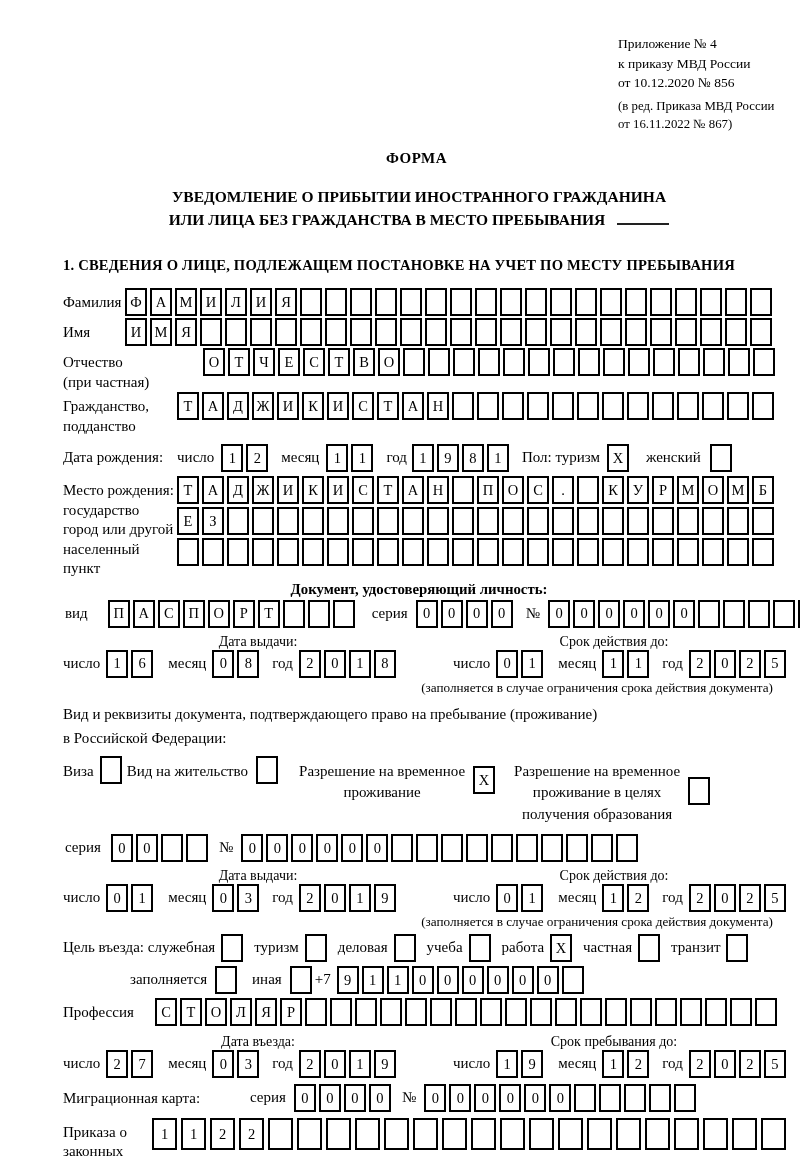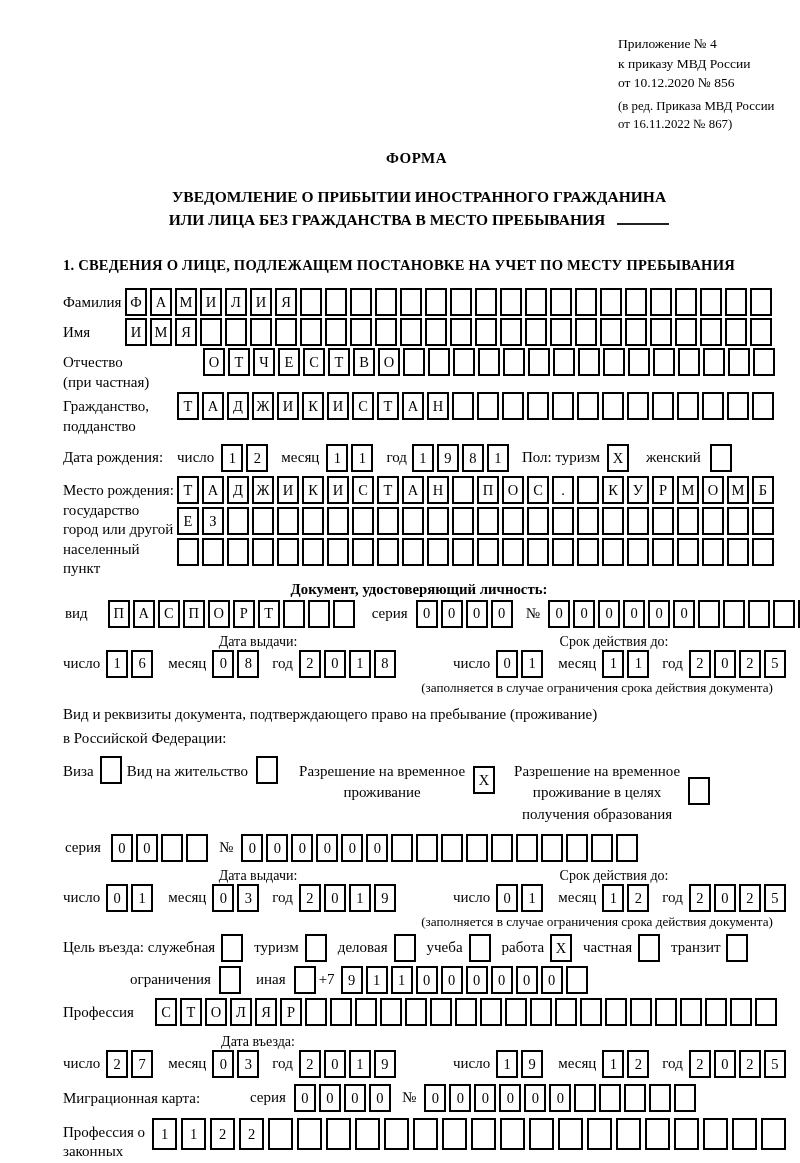--- a/index.html
+++ b/index.html
@@ -543,21 +543,21 @@
     <span class="cells">
         <span class="cell"></span>
       </span>
     <span class="inline-lbl" style="margin:0 6px 0 8px">транзит</span>
     <span class="cells">
         <span class="cell"></span>
       </span>
   </div>
 
   <div class="frow mt4">
-    <span class="inline-lbl" style="margin:0 8px 0 67px">ограничения</span>
+    <span class="inline-lbl" style="margin:0 8px 0 67px">заполняется</span>
     <span class="cells">
         <span class="cell"></span>
       </span>
     <span class="inline-lbl" style="margin:0 8px 0 12px">иная</span>
     <span class="cells">
         <span class="cell"></span>
       </span>
     <span class="inline-lbl" style="margin-right:6px">+7</span>
     <span class="cells">
         <span class="cell">9</span>
@@ -599,20 +599,21 @@
         <span class="cell"></span>
         <span class="cell"></span>
         <span class="cell"></span>
         <span class="cell"></span>
         <span class="cell"></span>
       </span>
   </div>
 
   <div class="dhead mt8">
     <span class="h1">Дата въезда:</span>
+    <span class="h2">Срок пребывания до:</span>
   </div>
   <div class="daterow">
     <span class="dgroup" style="flex:0 0 390px">
       <span class="inline-lbl">число</span>
       <span class="cells">
           <span class="cell">2</span>
           <span class="cell">7</span>
         </span>
       <span class="inline-lbl" style="margin-left:12px">месяц</span>
       <span class="cells">
@@ -668,21 +669,21 @@
         <span class="cell"></span>
         <span class="cell"></span>
         <span class="cell"></span>
         <span class="cell"></span>
         <span class="cell"></span>
       </span>
   </div>
 
   <div class="frow mt6">
     <span class="flabel" style="width:89px">
-      <span>Профессия о</span><br>
+      <span>Приказа о</span><br>
       <span>законных</span><br>
       <br>
       <br>
       <br>
       
     </span>
     <span>
       <span class="cells lg" style="margin-bottom:5px">
           <span class="cell">1</span>
           <span class="cell">1</span>

